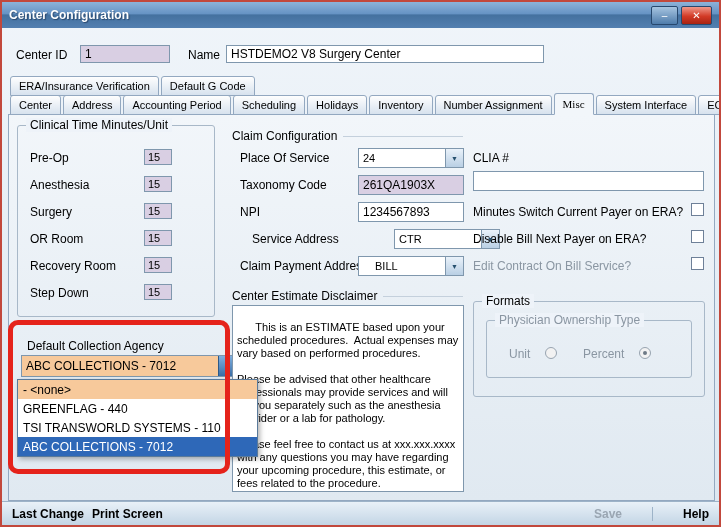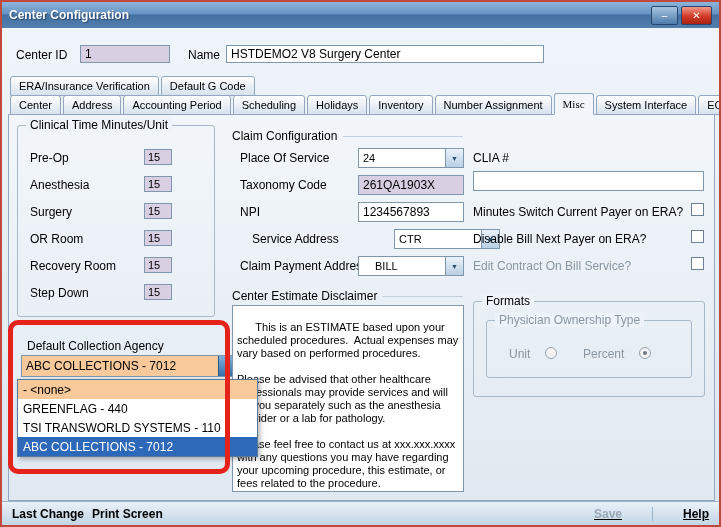--- a/index.html
+++ b/index.html
@@ -74,21 +74,21 @@
          position:relative;display:inline-block;box-sizing:border-box;}
   .radio.checked::after{content:"";position:absolute;left:3px;top:3px;width:4px;height:4px;border-radius:50%;background:#6e7a86;}
 
   .dimtext{color:#8a96a2;}
 
   
   .statusbar{position:absolute;left:0;right:0;bottom:0;height:24px;
              background:linear-gradient(#e9f1f8,#c3d5e5);border-top:1px solid #9db3c8;
              display:flex;align-items:center;padding:0 10px;box-sizing:border-box;}
   .sb-left{display:flex;gap:8px;font-weight:bold;}
-  .sb-right{margin-left:auto;display:flex;align-items:flex-start;gap:30px;font-weight:bold;text-decoration:underline;}
+  .sb-right{margin-left:auto;display:flex;align-items:flex-start;gap:30px;font-weight:bold;}
   .sb-save{color:#9aa6b2;}
   .sb-sep{width:1px;height:14px;background:#9db3c8;}
   .sb-item{cursor:default;white-space:nowrap;}
 
   
   .annotation{position:absolute;left:6px;top:318px;width:222px;height:154px;border:5px solid #e5231b;
               border-radius:10px;z-index:60;pointer-events:none;box-sizing:border-box;}
 </style>
 </head>
 <body>

